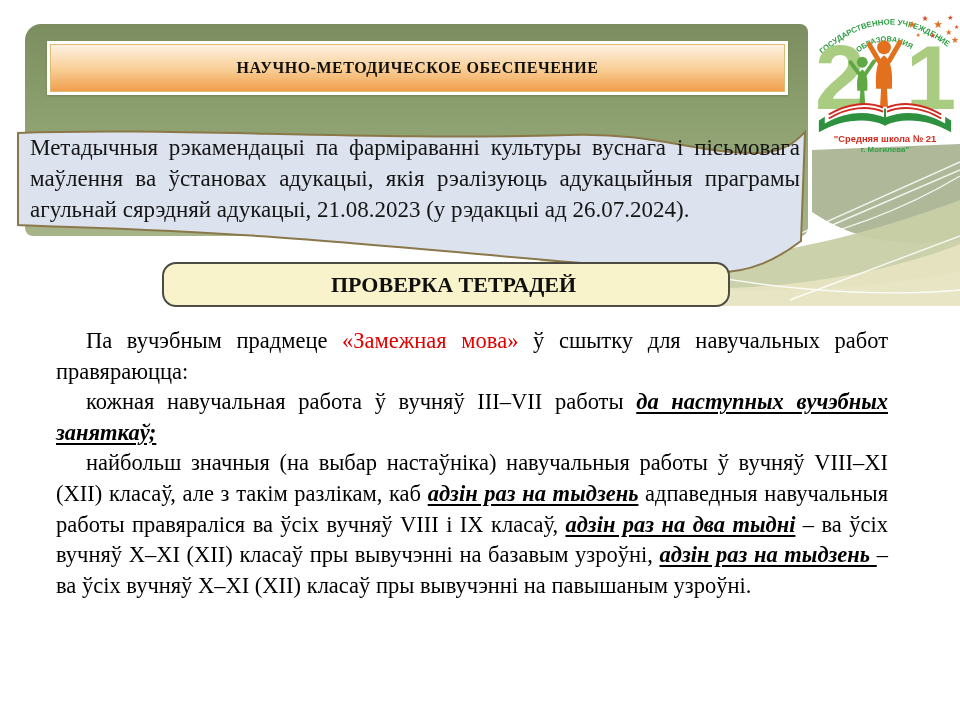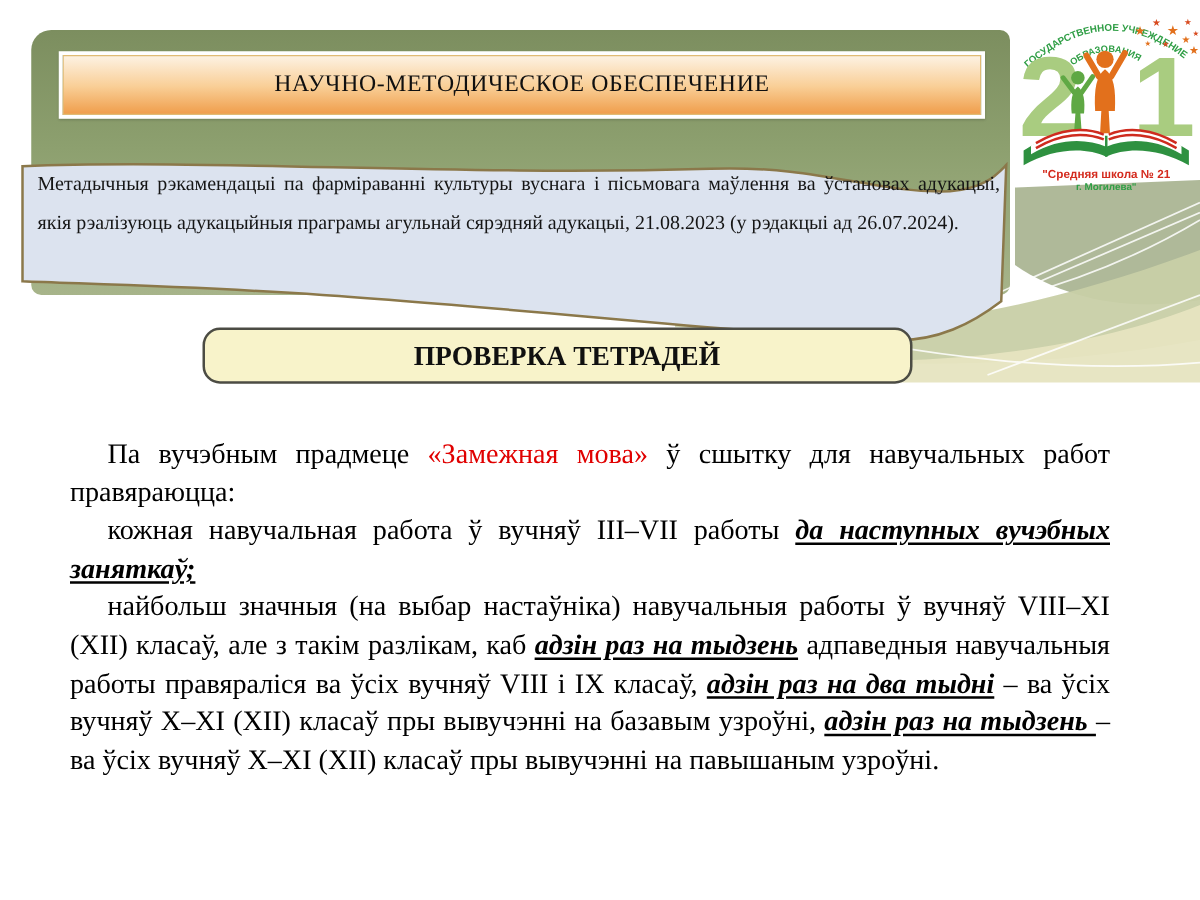--- a/index.html
+++ b/index.html
@@ -14,34 +14,34 @@
   }
   .deco-svg{position:absolute;left:540px;top:140px;width:420px;height:170px;}
   .logo-svg{position:absolute;left:810px;top:4px;width:150px;height:150px;}
   .title-box{
     position:absolute;left:47px;top:41px;width:741px;height:54px;
     border:3px solid #ffffff;box-sizing:border-box;
     background:linear-gradient(180deg,#fdf3e5 0%,#f9cf97 52%,#ef9c49 100%);
     box-shadow:inset 0 0 0 1px #e0bb74, 0 1px 2px rgba(0,0,0,.18);
     display:flex;align-items:center;justify-content:center;
   }
-  .title-text{font-weight:normal;font-size:19px;letter-spacing:.5px;color:#101010;white-space:nowrap;}
+  .title-text{font-weight:bold;font-size:16px;letter-spacing:.5px;color:#101010;white-space:nowrap;}
   .wave-svg{position:absolute;left:8px;top:105px;width:810px;height:190px;}
   .note-text{
     position:absolute;left:30px;top:132px;width:770px;
-    font-size:16px;line-height:31px;text-align:justify;color:#151515;
+    font-size:23px;line-height:31px;text-align:justify;color:#151515;
   }
   .badge{
     position:absolute;left:162px;top:262px;width:568px;height:45px;box-sizing:border-box;
     background:#f8f3ca;border:2.5px solid #4c4c44;border-radius:14px;
     display:flex;align-items:center;justify-content:center;
   }
   .badge-text{font-weight:bold;font-size:22px;color:#101010;white-space:nowrap;margin-left:15px;}
   .body-text{
-    position:absolute;left:56px;top:348px;width:832px;
+    position:absolute;left:56px;top:326px;width:832px;
     font-size:22.5px;line-height:30.6px;text-align:justify;color:#000;
   }
   .body-text p{margin:0;text-indent:30px;}
   .seg-red{color:#e00000;}
   .seg-emph{
     font-weight:bold;font-style:italic;text-decoration:underline;
     text-decoration-thickness:2px;text-underline-offset:3px;
   }
 </style>
 </head>

